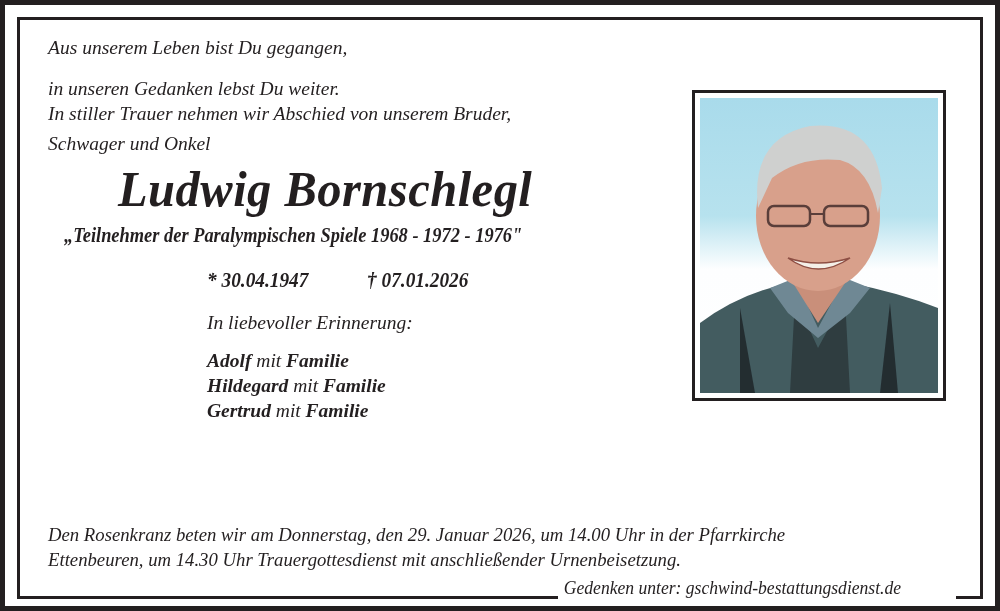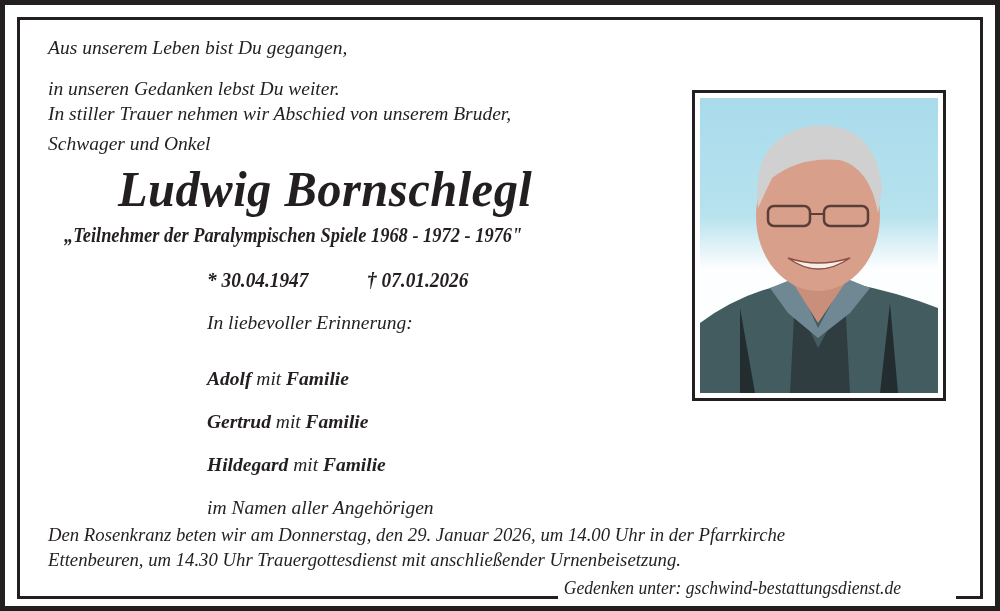--- a/index.html
+++ b/index.html
@@ -10,21 +10,21 @@
            box-sizing:border-box; border:3px solid #231f20; border-bottom:none; background:#fff; }
   .bottom-line-left { position:absolute; left:12px; top:596px; width:546px; height:3px; background:#231f20; }
   .bottom-line-right { position:absolute; left:956px; top:596px; width:32px; height:3px; background:#231f20; }
   .t { position:absolute; white-space:nowrap; font-style:italic; }
   .verse { left:48px; font-size:19.5px; line-height:23px; }
   .name { left:118px; top:160px; font-size:50px; font-weight:bold; letter-spacing:0.5px; transform:scaleX(0.97); transform-origin:left; }
   .quote { left:64px; top:224px; font-size:20px; font-weight:bold; transform:scaleX(0.92); transform-origin:left; }
   .dates { top:268px; font-size:21px; font-weight:bold; transform:scaleX(0.92); transform-origin:left; }
   .mem { left:207px; font-size:19.5px; line-height:25px; }
   .fam { left:207px; top:348px; font-size:19.5px; line-height:25px; }
-  .fam div { white-space:nowrap;margin-top:18px; }
+  .fam div { white-space:nowrap; }
   .fam b { font-weight:bold; }
   .event { left:48px; font-size:19.5px; line-height:25px; transform:scaleX(0.96); transform-origin:left; }
   .footer { left:560px; top:578px; font-size:18.5px; background:#fff; padding:0 4px; transform:scaleX(0.95); transform-origin:left; }
   .photo-frame { position:absolute; left:692px; top:90px; width:254px; height:311px; box-sizing:border-box;
                  border:3px solid #231f20; background:#fff; }
   .photo { position:absolute; left:5px; top:5px; width:238px; height:295px; overflow:hidden;
            background:linear-gradient(#a9dbeb 0%, #b7e2ee 40%, #fdfeff 58%, #ffffff 100%); }
 </style>
 </head>
 <body>
@@ -44,23 +44,22 @@
 <div class="t name">Ludwig Bornschlegl</div>
 <div class="t quote">„Teilnehmer der Paralympischen Spiele 1968 - 1972 - 1976"</div>
 
 <div class="t dates" style="left:207px;">* 30.04.1947</div>
 <div class="t dates" style="left:367px;">† 07.01.2026</div>
 
 <div class="t mem" style="top:295px;margin-top:15px;">In liebevoller Erinnerung:</div>
 
 <div class="t fam">
   <div><b>Adolf</b><span style="white-space:pre"> mit </span><b>Familie</b></div>
+  <div><b>Hildegard</b><span style="white-space:pre"> mit </span><b>Familie</b></div>
   <div><b>Gertrud</b><span style="white-space:pre"> mit </span><b>Familie</b></div>
-  <div><b>Hildegard</b><span style="white-space:pre"> mit </span><b>Familie</b></div>
-  <div>im Namen aller Angehörigen</div>
 </div>
 
 <div class="t event" style="top:522px;">Den Rosenkranz beten wir am Donnerstag, den 29. Januar 2026, um 14.00 Uhr in der Pfarrkirche</div>
 <div class="t event" style="top:547px;">Ettenbeuren, um 14.30 Uhr Trauergottesdienst mit anschließender Urnenbeisetzung.</div>
 
 <div class="t footer">Gedenken unter: gschwind-bestattungsdienst.de</div>
 
 <div class="photo-frame">
   <div class="photo" title="Portrait photo of Ludwig Bornschlegl">
     <svg width="238" height="295" viewBox="0 0 238 295">

